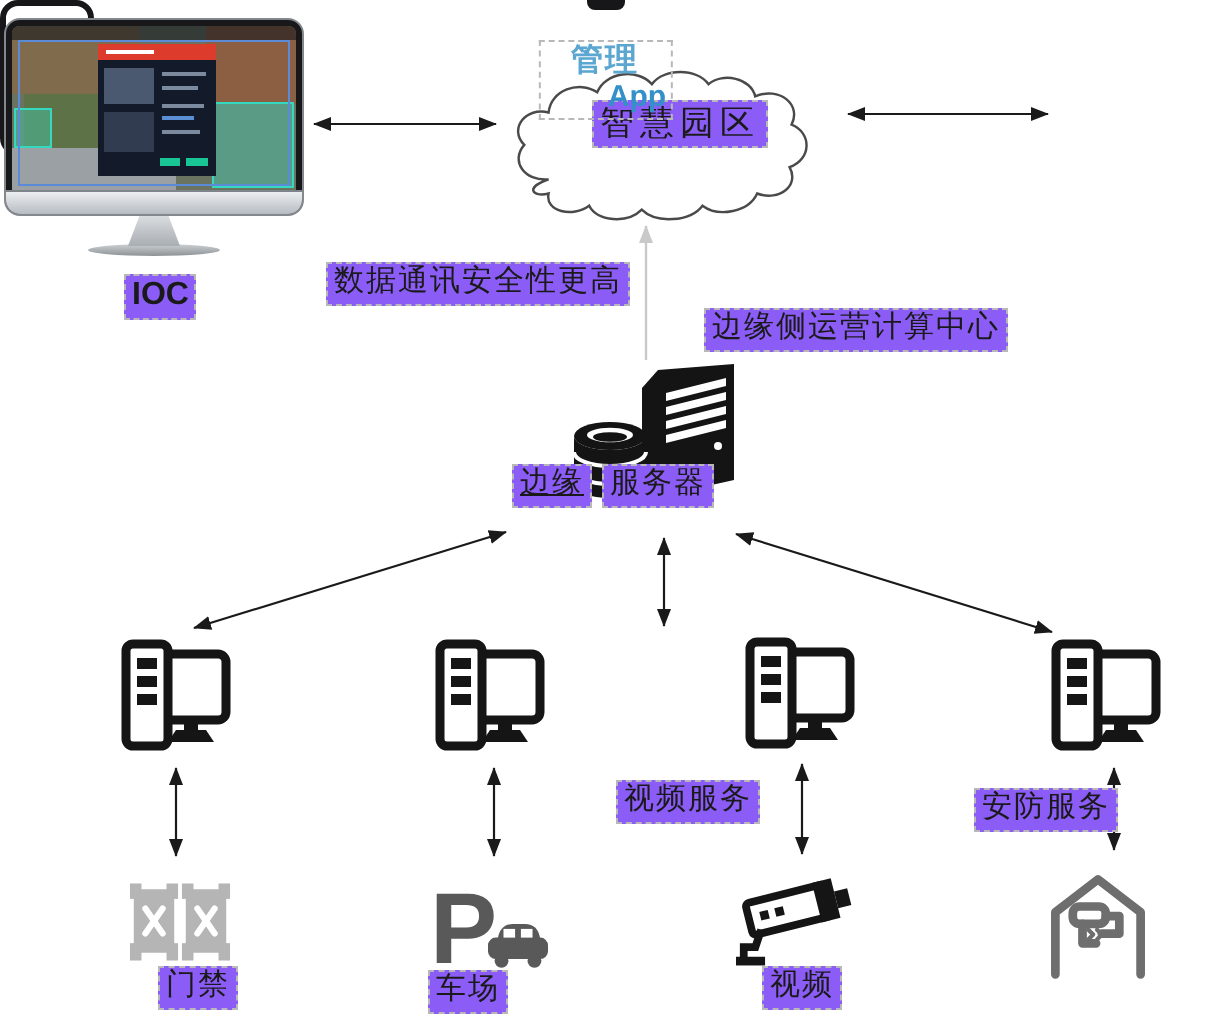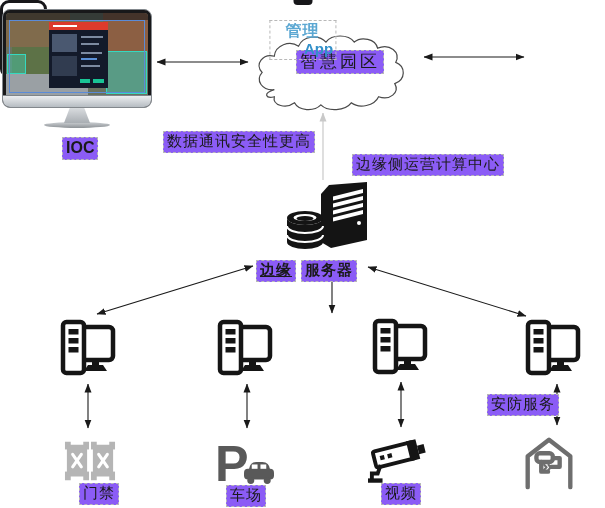--- a/index.html
+++ b/index.html
@@ -126,21 +126,21 @@
       <polygon points="50,37.5 80,30 80,34 50,41.5"></polygon>
       <circle cx="76" cy="43" r="2"></circle>
     </g>
     <ellipse cx="22" cy="38" rx="18" ry="7" fill="#141414"></ellipse>
     <ellipse cx="22" cy="37.5" rx="11.5" ry="3.6" fill="#ffffff"></ellipse>
     <ellipse cx="22" cy="38.5" rx="8.5" ry="2.4" fill="#141414"></ellipse>
     <path d="M4,38 v24 a18,7 0 0 0 36,0 v-24 a18,7 0 0 1 -36,0 Z" fill="#141414"></path>
     <path d="M4,46 a18,7 0 0 0 36,0" stroke="#ffffff" stroke-width="2" fill="none"></path>
     <path d="M4,55 a18,7 0 0 0 36,0" stroke="#ffffff" stroke-width="2" fill="none"></path>
   </svg>
-  <div class="srv-row" style="left:256px;top:260px;font-weight:bold;">
+  <div class="srv-row" style="left:256px;top:232px;">
     <span class="lbl u">边缘</span>
     <span class="lbl">服务器</span>
   </div>
 
   <svg class="icon" style="left:58px;top:318px;" width="60" height="60" viewBox="0 0 60 60">
     <rect x="24" y="9" width="31" height="33" rx="4" fill="#fff" stroke="#151515" stroke-width="4.5"></rect>
     <rect x="34" y="42" width="7" height="5" fill="#151515"></rect>
     <polygon points="30,47 45,47 49,53 26,53" fill="#151515"></polygon>
     <rect x="5" y="4" width="21" height="51" rx="3.5" fill="#fff" stroke="#151515" stroke-width="4.5"></rect>
     <rect x="10.5" y="11" width="10" height="5.5" fill="#151515"></rect>
@@ -168,20 +168,21 @@
   <svg class="icon" style="left:523px;top:318px;" width="60" height="60" viewBox="0 0 60 60">
     <rect x="24" y="9" width="31" height="33" rx="4" fill="#fff" stroke="#151515" stroke-width="4.5"></rect>
     <rect x="34" y="42" width="7" height="5" fill="#151515"></rect>
     <polygon points="30,47 45,47 49,53 26,53" fill="#151515"></polygon>
     <rect x="5" y="4" width="21" height="51" rx="3.5" fill="#fff" stroke="#151515" stroke-width="4.5"></rect>
     <rect x="10.5" y="11" width="10" height="5.5" fill="#151515"></rect>
     <rect x="10.5" y="20" width="10" height="5.5" fill="#151515"></rect>
     <rect x="10.5" y="29" width="10" height="5.5" fill="#151515"></rect>
   </svg>
 
+  <div class="lbl" style="left:308px;top:390px;">视频服务</div>
   <div class="lbl" style="left:487px;top:394px;">安防服务</div>
 
   <svg class="icon" style="left:64px;top:438px;" width="52" height="46" viewBox="0 0 54 46">
     <g fill="#b5b5b5">
       <rect x="1" y="3" width="6" height="8"></rect>
         <rect x="20" y="3" width="6" height="8"></rect>
       <rect x="1" y="34" width="6" height="9"></rect>
         <rect x="20" y="34" width="6" height="9"></rect>
       <rect x="28" y="3" width="6" height="8"></rect>
         <rect x="47" y="3" width="6" height="8"></rect>
@@ -226,16 +227,16 @@
     <g stroke="#6e6e6e" stroke-width="4.5" fill="none" stroke-linejoin="round" stroke-linecap="round">
       <path d="M10,56 V24 L32,7 L54,24 V56"></path>
       <rect x="19" y="21" width="17" height="9" rx="3.5"></rect>
       <path d="M24,30 v10 h7"></path>
       <path d="M36,26 h7 v9 h-9"></path>
       <path d="M27,33 l2.5,2.5 -2.5,2.5 M31.5,33 l2.5,2.5 -2.5,2.5" stroke-width="2.2"></path>
     </g>
   </svg>
 
   <div class="lbl" style="left:79px;top:483px;">门禁</div>
-  <div class="lbl" style="left:226px;top:485px;">车场</div>
+  <div class="lbl" style="left:214px;top:485px;">车场</div>
   <div class="lbl" style="left:381px;top:483px;">视频</div>
 
 </div>
 
 </body></html>

